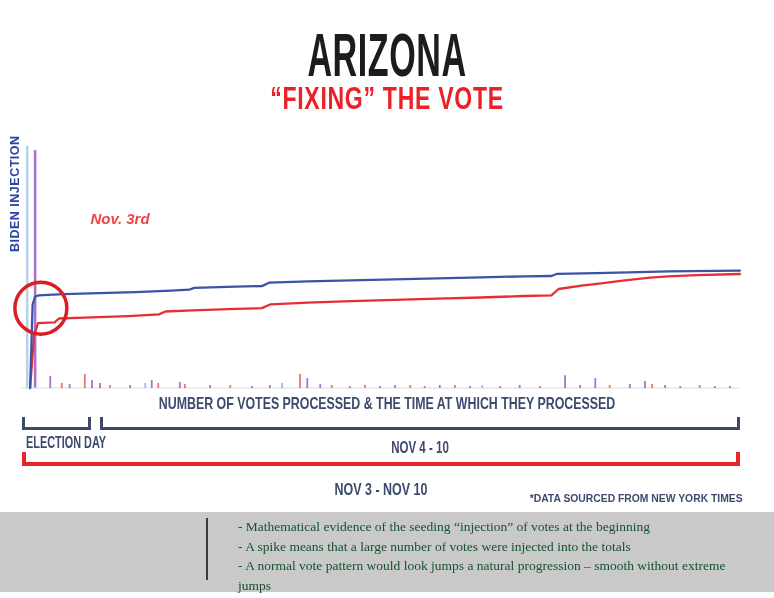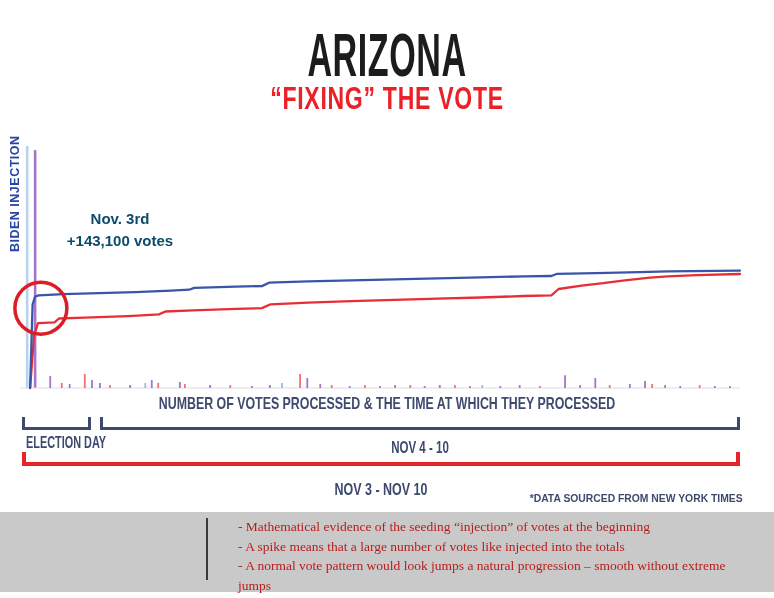--- a/index.html
+++ b/index.html
@@ -24,22 +24,23 @@
   
   #chart-svg { position:absolute; top:130px; left:0; z-index:1; }
   .y-axis-label {
     position:absolute; left:8px; top:252px;
     transform:rotate(-90deg); transform-origin:0 0;
     font-size:12.5px; font-weight:700; color:#2944a4; letter-spacing:0.5px;
     white-space:nowrap; z-index:2;
   }
   .chart-annotation {
     position:absolute; left:20px; top:208px; width:200px; text-align:center;
-    font-size:15px; font-weight:700; color:#0c4a6e; line-height:22px; z-index:2;
+    font-size:15px; font-weight:700; color:#ef4444; line-height:22px; z-index:2;
     white-space:nowrap;
+    font-style:italic;
   }
   .x-axis-label {
     position:absolute; top:395px; left:0; width:774px; text-align:center;
     font-size:16.5px; font-weight:700; color:#3d4a6e; line-height:1;
     transform:scaleX(0.75); transform-origin:50% 50%; white-space:nowrap;
   }
   
   .bracket-navy {
     position:absolute; height:13px;
     border-left:3px solid #3d4a6e; border-right:3px solid #3d4a6e;
@@ -77,21 +78,21 @@
   .summary-section {
     position:absolute; left:0; top:512px; width:774px; height:80px;
     background:#c9c9c9;
   }
   .summary-divider {
     position:absolute; left:206px; top:6px; width:2px; height:62px; background:#3a3a3a;
   }
   .summary-bullets {
     position:absolute; left:238px; top:5px; width:492px;
     font-family:"Liberation Serif", serif; font-size:13.5px; line-height:19.5px;
-    color:#b91c1c;
+    color:#14532d;
   }
 </style>
 </head>
 <body>
 
 <div id="page">
 
   <div class="title">ARIZONA</div>
   <div class="subtitle">“FIXING” THE VOTE</div>
 
@@ -148,37 +149,36 @@
       <line x1="729.92" y1="258" x2="729.92" y2="255.9914" stroke="#a873c9" stroke-width="1.8"></line>
       <polyline points="30.1,258.0 34.0,206.0 38.0,193.1 54.6,192.4 58.9,188.5 84.8,187.6 106.4,186.9 128.0,186.1 146.0,185.2 159.0,184.4 165.4,181.5 192.8,180.3 236.0,178.9 261.9,178.1 270.6,174.3 308.0,172.6 351.2,171.1 394.4,169.9 437.6,168.7 480.8,167.5 524.0,166.0 551.4,165.3 558.6,159.0 581.6,155.6 603.2,153.2 624.8,150.3 650.0,147.6 668.0,146.4 696.8,145.2 740.0,144.0" fill="none" stroke="#e62e34" stroke-width="2.3" stroke-linejoin="round" stroke-linecap="round"></polyline>
       <polyline points="30.1,258.0 32.6,174.5 35.1,166.5 38.7,165.3 63.2,164.1 99.2,163.1 135.2,162.2 171.2,160.7 189.2,159.7 194.2,157.8 236.0,156.6 261.9,156.1 269.1,152.7 308.0,151.3 351.2,150.3 394.4,149.3 437.6,148.4 480.8,147.4 524.0,146.4 551.4,146.0 557.1,143.8 596.0,143.1 639.2,142.1 668.0,141.4 740.0,140.6" fill="none" stroke="#3a55a8" stroke-width="2.3" stroke-linejoin="round" stroke-linecap="round"></polyline>
       <circle cx="40.879999999999995" cy="178.14" r="26" fill="none" stroke="#dd1d24" stroke-width="3.5"></circle>
     </svg>
 
   <div class="y-axis-label">BIDEN INJECTION</div>
 
   <div class="chart-annotation">
     <div>Nov. 3rd</div>
-    <div>+143,100 votes</div>
   </div>
 
   <div class="x-axis-label">NUMBER OF VOTES PROCESSED &amp; THE TIME AT WHICH THEY PROCESSED</div>
 
   <div id="bracket-election" class="bracket-navy"></div>
   <div id="bracket-nov4" class="bracket-navy"></div>
   <div id="bracket-nov3" class="bracket-red"></div>
 
   <div class="election-day-label">ELECTION DAY</div>
   <div class="nov4-label">NOV 4 - 10</div>
   <div class="nov3-label">NOV 3 - NOV 10</div>
   <div class="source-note">*DATA SOURCED FROM NEW YORK TIMES</div>
 
   <div class="summary-section">
 
     <div class="summary-divider"></div>
     <div class="summary-bullets">
       <div>- Mathematical evidence of the seeding “injection” of votes at the beginning</div>
-      <div>- A spike means that a large number of votes like injected into the totals</div>
+      <div>- A spike means that a large number of votes were injected into the totals</div>
       <div>- A normal vote pattern would look jumps a natural progression – smooth without extreme jumps</div>
     </div>
   </div>
 
 </div>
 
 </body></html>

